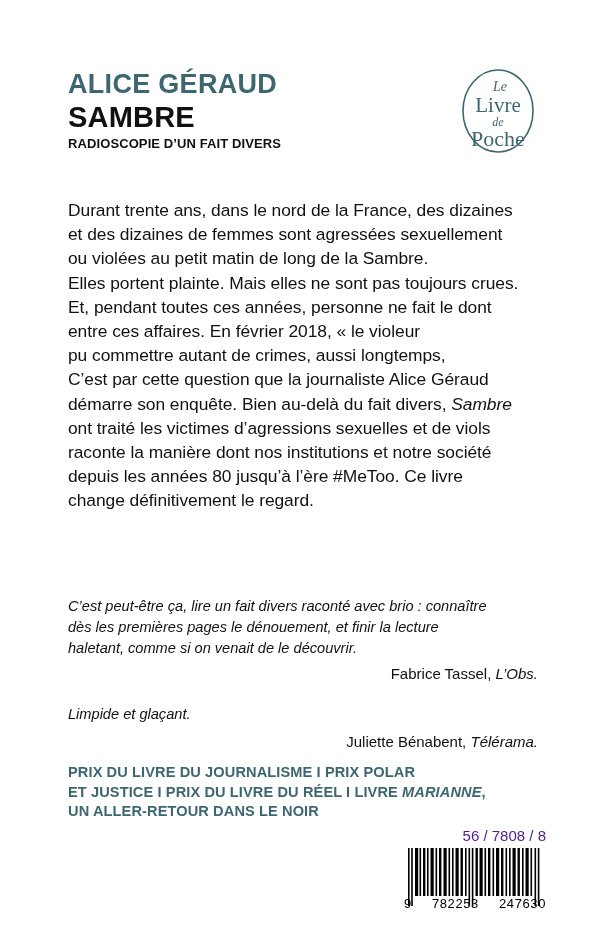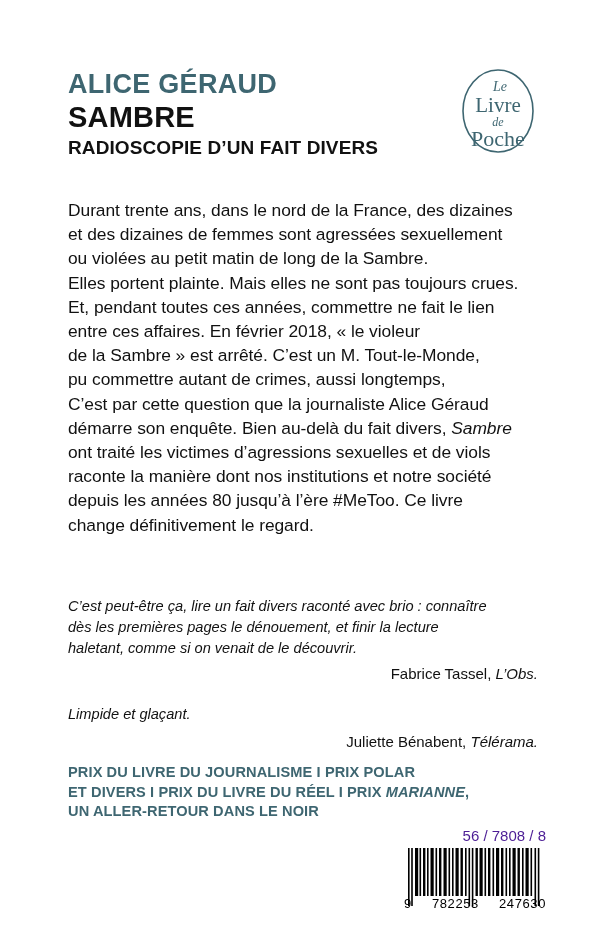--- a/index.html
+++ b/index.html
@@ -40,21 +40,21 @@
   }
   .title {
     font-size: 29px;
     font-weight: bold;
     letter-spacing: 0.2px;
     color: #111111;
     line-height: 1.12;
     margin: 2px 0 0 0;
   }
   .subtitle {
-    font-size: 19px;
+    font-size: 13px;
     font-weight: bold;
     letter-spacing: 0.1px;
     color: #111111;
     line-height: 1.15;
     margin: 3px 0 0 0;
     white-space: nowrap;
   }
 
   
   .logo {
@@ -203,23 +203,22 @@
       <text x="39" y="58" font-family="&quot;Liberation Serif&quot;, serif" font-style="italic" font-size="12" fill="#3e6671" text-anchor="middle">de</text>
       <text x="39" y="78" font-family="&quot;Liberation Serif&quot;, serif" font-size="22" fill="#3e6671" text-anchor="middle">Poche</text>
     </svg>
   </div>
 
   <div class="blurb">
     <span class="ln">Durant trente ans, dans le nord de la France, des dizaines</span>
     <span class="ln">et des dizaines de femmes sont agressées sexuellement</span>
     <span class="ln">ou violées au petit matin de long de la Sambre.</span>
     <span class="ln">Elles portent plainte. Mais elles ne sont pas toujours crues.</span>
-    <span class="ln">Et, pendant toutes ces années, commettre ne fait le lien</span>
+    <span class="ln">Et, pendant toutes ces années, personne ne fait le dont</span>
     <span class="ln">entre ces affaires. En février 2018, « le violeur</span>
-    <span class="ln">de la Sambre » est arrêté. C’est un M. Tout-le-Monde,</span>
     <span class="ln">pu commettre autant de crimes, aussi longtemps,</span>
     <span class="ln">C’est par cette question que la journaliste Alice Géraud</span>
     <span class="ln"><span>démarre son enquête. Bien au-delà du fait divers, </span><i>Sambre</i></span>
     <span class="ln">ont traité les victimes d’agressions sexuelles et de viols</span>
     <span class="ln">raconte la manière dont nos institutions et notre société</span>
     <span class="ln">depuis les années 80 jusqu’à l’ère #MeToo. Ce livre</span>
     <span class="ln">change définitivement le regard.</span>
   </div>
 
   <div class="quotes">
@@ -237,21 +236,21 @@
       <div class="quote-text">
         <span class="ln">Limpide et glaçant.</span>
       </div>
       <div class="quote-attr"><span>Juliette Bénabent, </span><i>Télérama.</i></div>
     </div>
 
   </div>
 
   <div class="prizes">
     <span class="ln">PRIX DU LIVRE DU JOURNALISME I PRIX POLAR</span>
-    <span class="ln"><span>ET DIVERS I PRIX DU LIVRE DU RÉEL I PRIX </span><i>MARIANNE</i><span>,</span></span>
+    <span class="ln"><span>ET JUSTICE I PRIX DU LIVRE DU RÉEL I LIVRE </span><i>MARIANNE</i><span>,</span></span>
     <span class="ln">UN ALLER-RETOUR DANS LE NOIR</span>
   </div>
 
   <div class="isbn-zone">
     <div class="isbn-code">56 / 7808 / 8</div>
     <div class="barcode-wrap">
       <div class="barcode">
         <svg viewBox="0 0 142 62" width="142" height="62" aria-hidden="true">
           <rect x="0" y="0" width="142" height="62" fill="#ffffff"></rect>
           <g fill="#000000">

